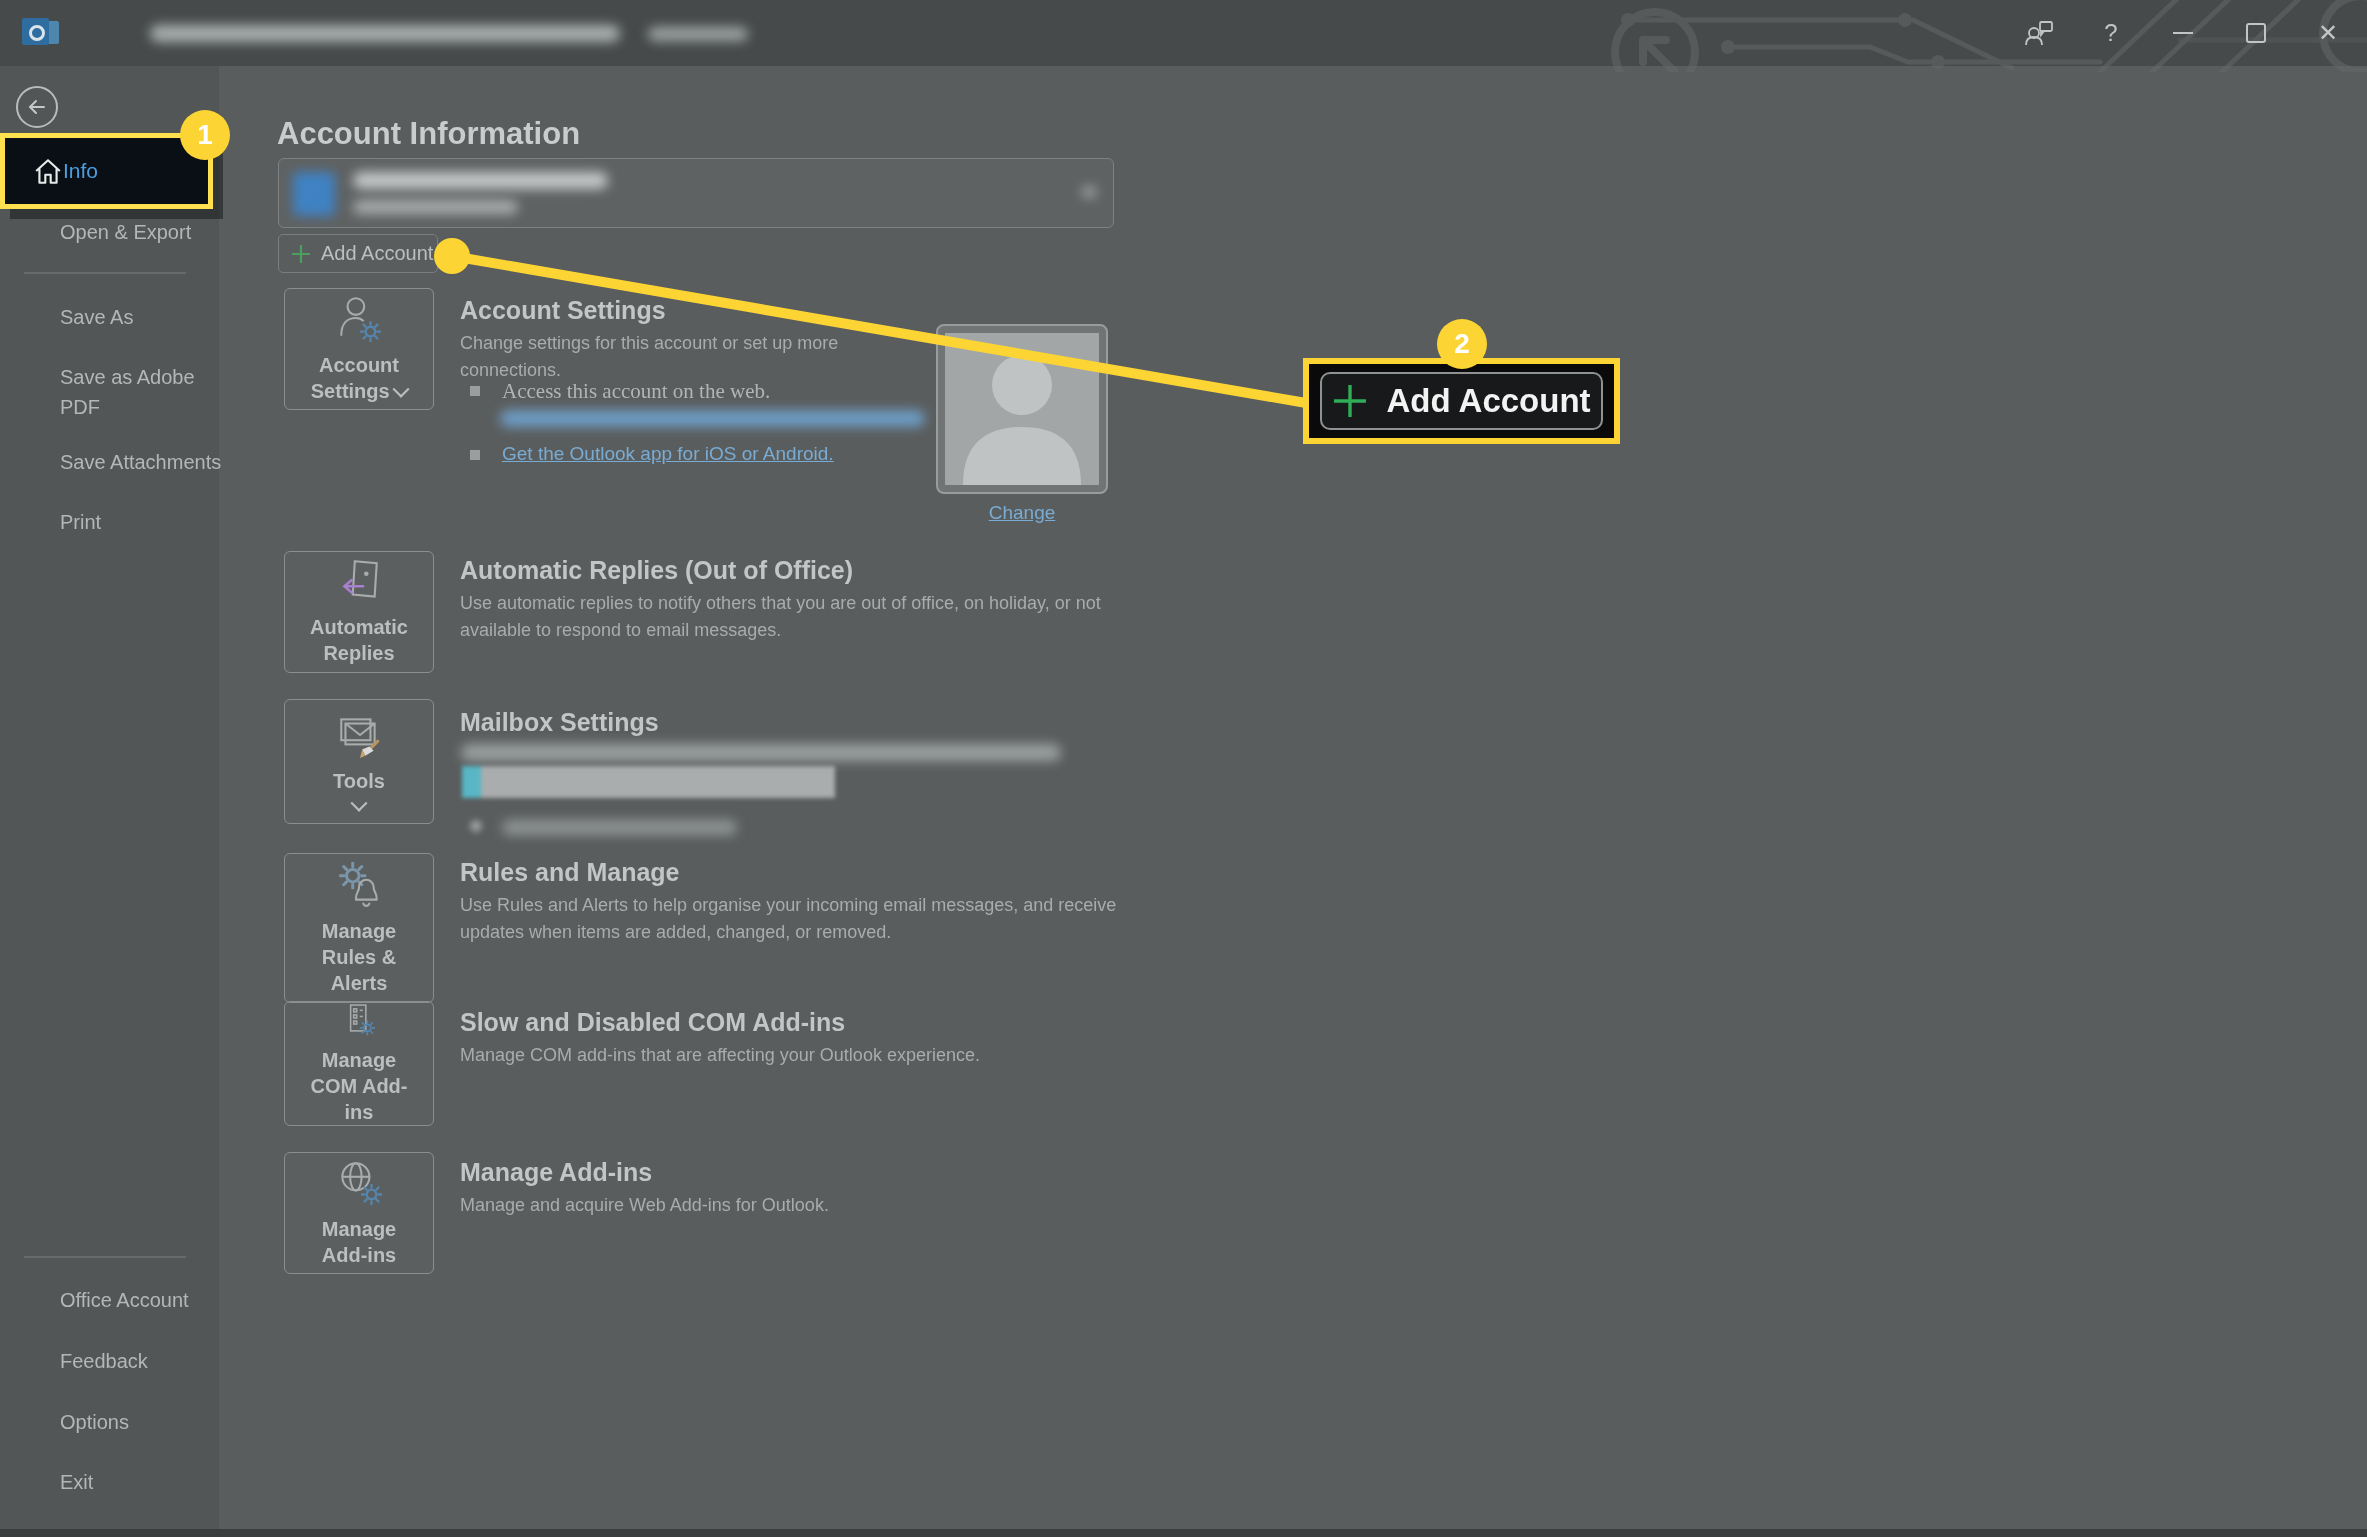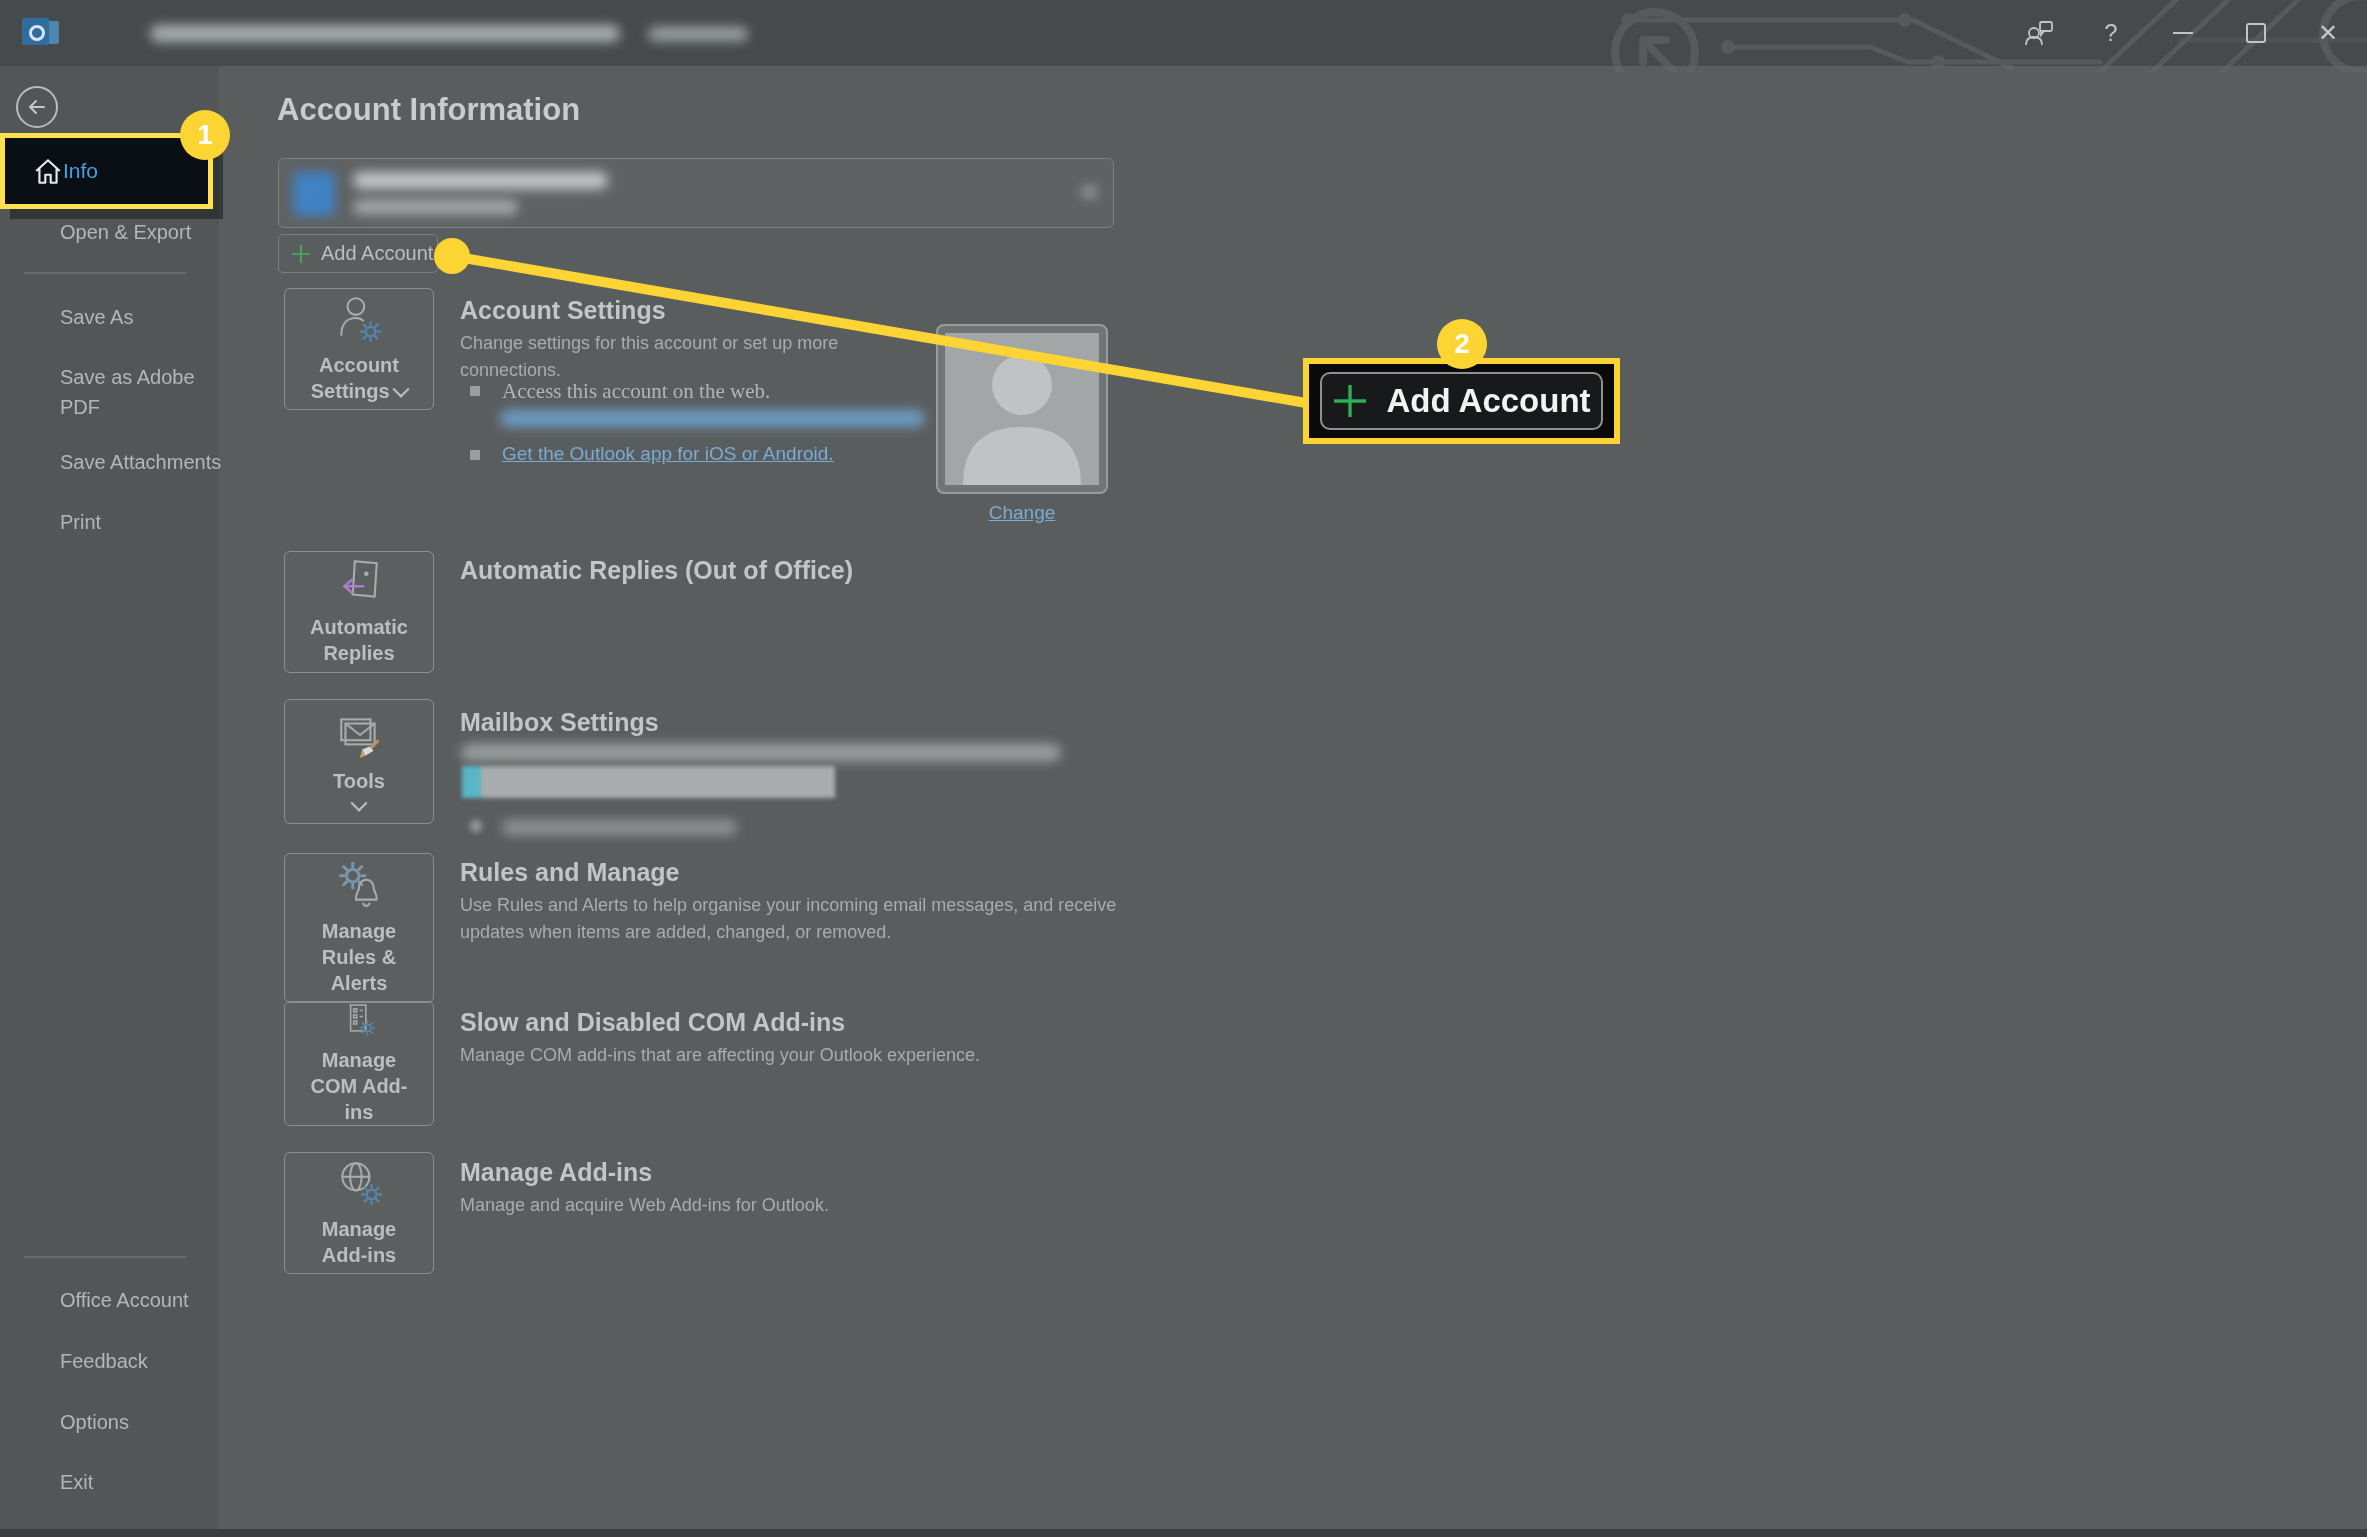--- a/index.html
+++ b/index.html
@@ -16,21 +16,21 @@
   #sidebar{left:0;top:66px;width:219px;height:1471px;background:#535656;}
   .side-item{left:60px;font-size:20px;line-height:28px;color:#b4b7b7;cursor:default;}
   .side-div{left:24px;width:162px;height:2px;background:#7b7e7e;opacity:.55;}
   #info-box{left:0;top:133px;width:213px;height:76px;background:#0a0f15;
             border:5px solid #ffe04e;box-sizing:border-box;display:flex;align-items:center;
             padding-left:28px;box-shadow:10px 10px 0 rgba(24,27,28,.55);z-index:4;}
   .callout-circle{width:50px;height:50px;border-radius:50%;background:#fcd535;color:#ffffff;
             font-size:28px;font-weight:600;display:flex;align-items:center;justify-content:center;
             z-index:7;}
   
-  .h-page{font-size:31px;font-weight:600;color:#c9cccc;}
+  .h-page{font-size:31px;font-weight:600;color:#c9cccc;margin-top:24px;}
   .h-sec{font-size:25px;font-weight:600;color:#c3c6c6;}
   .body-txt{font-size:18px;line-height:27px;color:#a9acac;}
   .bullet-sq{width:10px;height:10px;background:#9b9e9e;}
   .bullet-txt{font-size:21px;color:#b2b5b5;font-family:Liberation Serif, serif;}
   .link{font-size:19px;color:#79abd3;text-decoration:underline;cursor:pointer;}
   .tile{width:150px;border:1px solid #8b8e8e;border-radius:6px;box-sizing:border-box;
         display:flex;flex-direction:column;align-items:center;justify-content:center;
         gap:10px;cursor:pointer;background:rgba(255,255,255,0.015);}
   .tile-label{font-size:20px;font-weight:600;color:#bcbfbf;text-align:center;line-height:26px;}
   .chev{display:inline-block;width:10px;height:10px;border-right:2px solid #bcbfbf;
@@ -191,20 +191,21 @@
 
   <div class="abs tile" style="left:284px;top:551px;height:122px">
     <svg width="48" height="46" viewBox="0 0 46 44">
       <path d="M19,3 L40,5 L38,37 L17,35 Z" fill="none" stroke="#a9acac" stroke-width="2"></path>
       <circle cx="30" cy="15" r="2.2" fill="#a9acac"></circle>
       <path d="M27,27 H10 M16,21 L9,27 L16,33" fill="none" stroke="#a97fd0" stroke-width="2.4" stroke-linecap="round"></path>
     </svg>
     <div class="tile-label" style="width:120px">Automatic Replies</div>
   </div>
   <div class="abs h-sec" style="left:460px;top:556px">Automatic Replies (Out of Office)</div>
+  <div class="abs body-txt" style="left:460px;top:590px;width:690px">Use automatic replies to notify others that you are out of office, on holiday, or not available to respond to email messages.</div>
 
   <div class="abs tile" style="left:284px;top:699px;height:125px">
     <svg width="50" height="46" viewBox="0 0 48 44">
       <g fill="none" stroke="#a9acac" stroke-width="2">
         <rect x="7" y="7" width="28" height="20"></rect>
         <rect x="11" y="11" width="28" height="20"></rect>
         <path d="M11,11 L25,22 L39,11"></path>
       </g>
       <path d="M42,28 L33,37" stroke="#b9945f" stroke-width="3" stroke-linecap="round"></path>
       <path d="M34,33 L38,37 L30,42 L27,36 Z" fill="#d8dbdb"></path>

